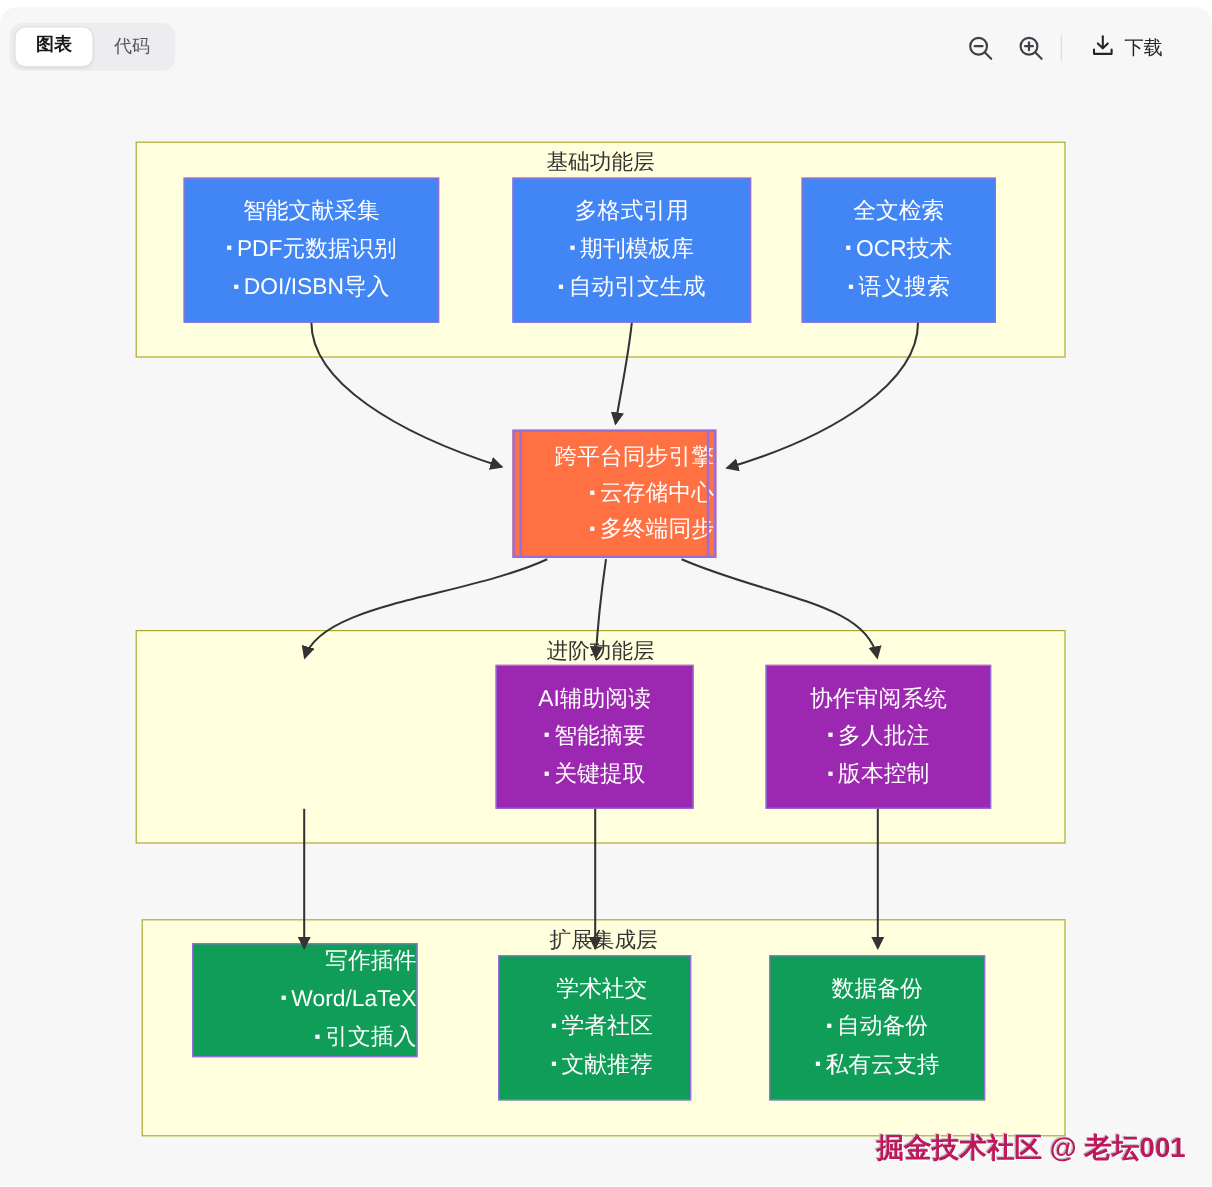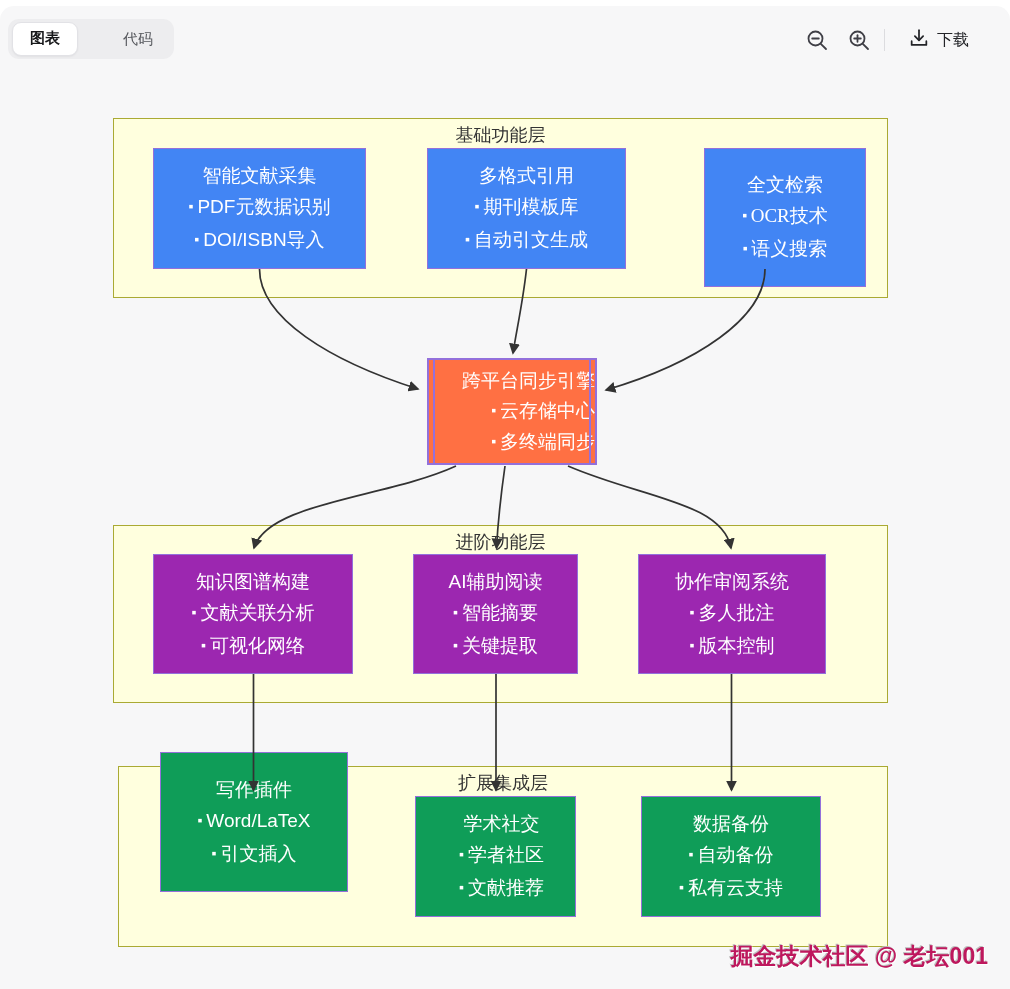--- a/index.html
+++ b/index.html
@@ -9,21 +9,21 @@
     font-family:"Liberation Sans","DejaVu Sans",sans-serif;
   }
   .panel{
     position:absolute;left:0;top:6px;width:1010px;height:983px;
     background:#f7f7f8;border-radius:14px 14px 0 0;
   }
   
   .tabgroup{
     position:absolute;left:8px;top:13px;height:40px;
     background:#ededef;border-radius:11px;
-    display:flex;align-items:center;padding:0 4px;box-sizing:border-box;gap:28px;
+    display:flex;align-items:center;padding:0 4px;box-sizing:border-box;
   }
   .tab{
     height:32px;line-height:32px;padding:0 17px;font-size:15px;
     color:#55575c;border-radius:9px;cursor:pointer;white-space:nowrap;
   }
   .tab.active{
     background:#ffffff;color:#17181a;font-weight:bold;
     border:1px solid #e2e2e6;box-shadow:0 1px 2px rgba(0,0,0,.05);
     line-height:30px;
   }
@@ -130,51 +130,46 @@
   <div class="node node-blue" style="left:153px;top:142px;width:213px;height:121px;">
     <div>智能文献采集</div>
     <div class="bullet">PDF元数据识别</div>
     <div class="bullet">DOI/ISBN导入</div>
   </div>
   <div class="node node-blue" style="left:427px;top:142px;width:199px;height:121px;">
     <div>多格式引用</div>
     <div class="bullet">期刊模板库</div>
     <div class="bullet">自动引文生成</div>
   </div>
-  <div class="node node-blue" style="left:704px;top:142px;width:162px;height:139px;font-family:Liberation Serif, serif;">
+  <div class="node node-blue" style="left:668px;top:142px;width:162px;height:121px;">
     <div>全文检索</div>
     <div class="bullet">OCR技术</div>
     <div class="bullet">语义搜索</div>
   </div>
 
   <div class="hub">
     <span class="hub-line l"></span>
     <span class="hub-line r"></span>
     <div>跨平台同步引擎</div>
     <div class="bullet">云存储中心</div>
     <div class="bullet">多终端同步</div>
   </div>
 
-  <div class="node node-purple" style="left:153px;top:548px;width:200px;height:120px;">
-    <div>知识图谱构建</div>
-    <div class="bullet">文献关联分析</div>
-    <div class="bullet">可视化网络</div>
-  </div>
   <div class="node node-purple" style="left:413px;top:548px;width:165px;height:120px;">
     <div>AI辅助阅读</div>
     <div class="bullet">智能摘要</div>
     <div class="bullet">关键提取</div>
   </div>
   <div class="node node-purple" style="left:638px;top:548px;width:188px;height:120px;">
     <div>协作审阅系统</div>
     <div class="bullet">多人批注</div>
     <div class="bullet">版本控制</div>
   </div>
 
-  <div class="node node-green" style="left:160px;top:746px;width:188px;height:140px;">
+  <div class="node node-green" style="left:160px;top:780px;width:188px;height:95px;align-items:flex-end;">
     <div>写作插件</div>
     <div class="bullet">Word/LaTeX</div>
     <div class="bullet">引文插入</div>
   </div>
   <div class="node node-green" style="left:415px;top:790px;width:161px;height:121px;padding-left:12px;">
     <div>学术社交</div>
     <div class="bullet">学者社区</div>
     <div class="bullet">文献推荐</div>
   </div>
   <div class="node node-green" style="left:641px;top:790px;width:180px;height:121px;">

